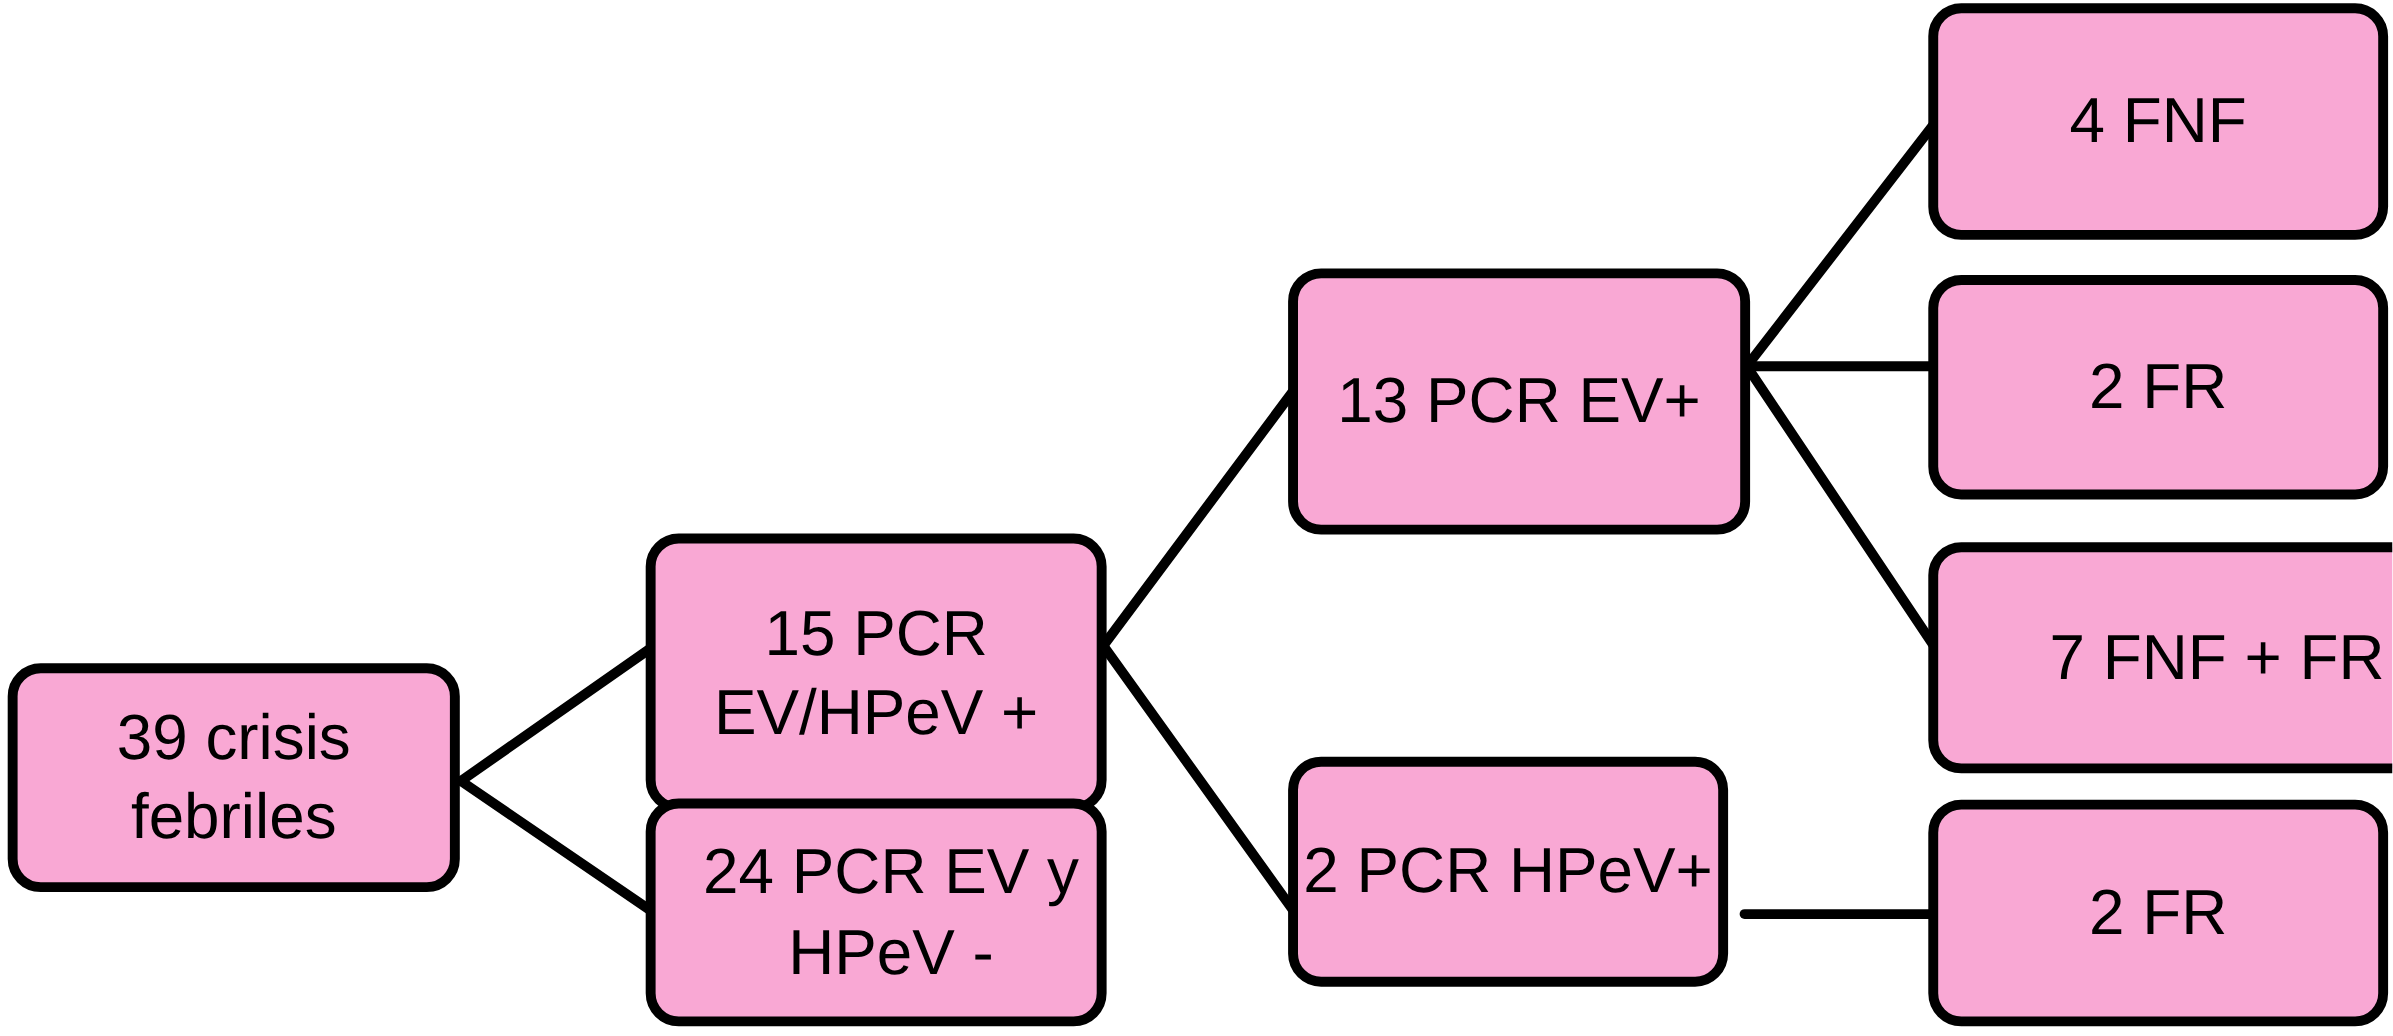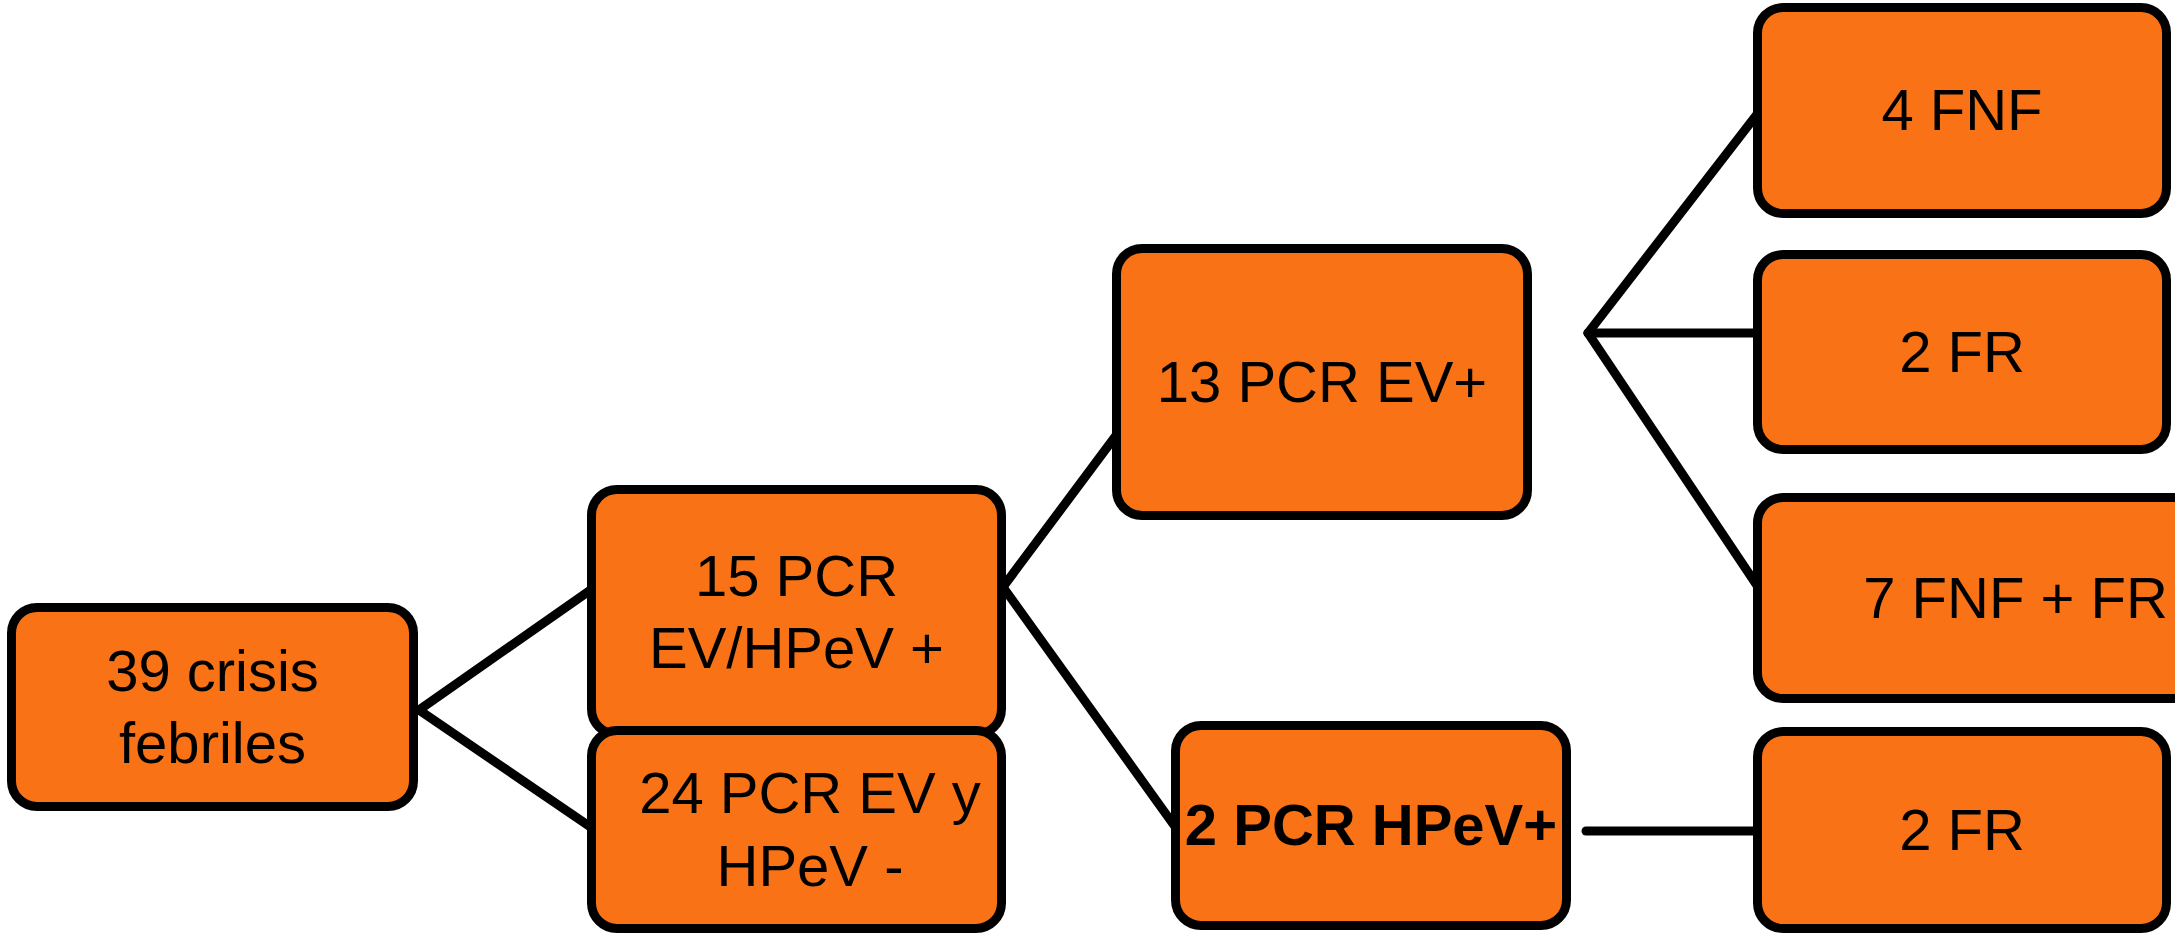--- a/index.html
+++ b/index.html
@@ -18,21 +18,21 @@
   .edges {
     position: absolute;
     left: 0;
     top: 0;
     width: 2175px;
     height: 942px;
   }
   .node {
     position: absolute;
     box-sizing: border-box;
-    background: #f97316;
+    background: #f9a8d4;
     border: 9px solid #000000;
     border-radius: 30px;
     display: flex;
     flex-direction: column;
     align-items: center;
     justify-content: center;
     text-align: center;
     color: #000000;
     font-size: 58px;
     line-height: 1.25;
@@ -67,25 +67,25 @@
   <div class="node" style="left:587px; top:485px; width:419px; height:254px;">
     <div class="line">15 PCR</div>
     <div class="line">EV/HPeV +</div>
   </div>
 
   <div class="node" style="left:587px; top:726px; width:419px; height:207px;padding-left:27px;">
     <div class="line">24 PCR EV y</div>
     <div class="line">HPeV -</div>
   </div>
 
-  <div class="node" style="left:1112px; top:244px; width:420px; height:276px;">
+  <div class="node" style="left:1171px; top:244px; width:420px; height:242px;">
     <div class="line">13 PCR EV+</div>
   </div>
 
-  <div class="node" style="left:1171px; top:721px; width:400px; height:209px;font-weight:bold;">
+  <div class="node" style="left:1171px; top:688px; width:400px; height:209px;">
     <div class="line">2 PCR HPeV+</div>
   </div>
 
   <div class="node" style="left:1753px; top:3px; width:418px; height:215px;">
     <div class="line">4 FNF</div>
   </div>
 
   <div class="node" style="left:1753px; top:250px; width:418px; height:204px;">
     <div class="line">2 FR</div>
   </div>

